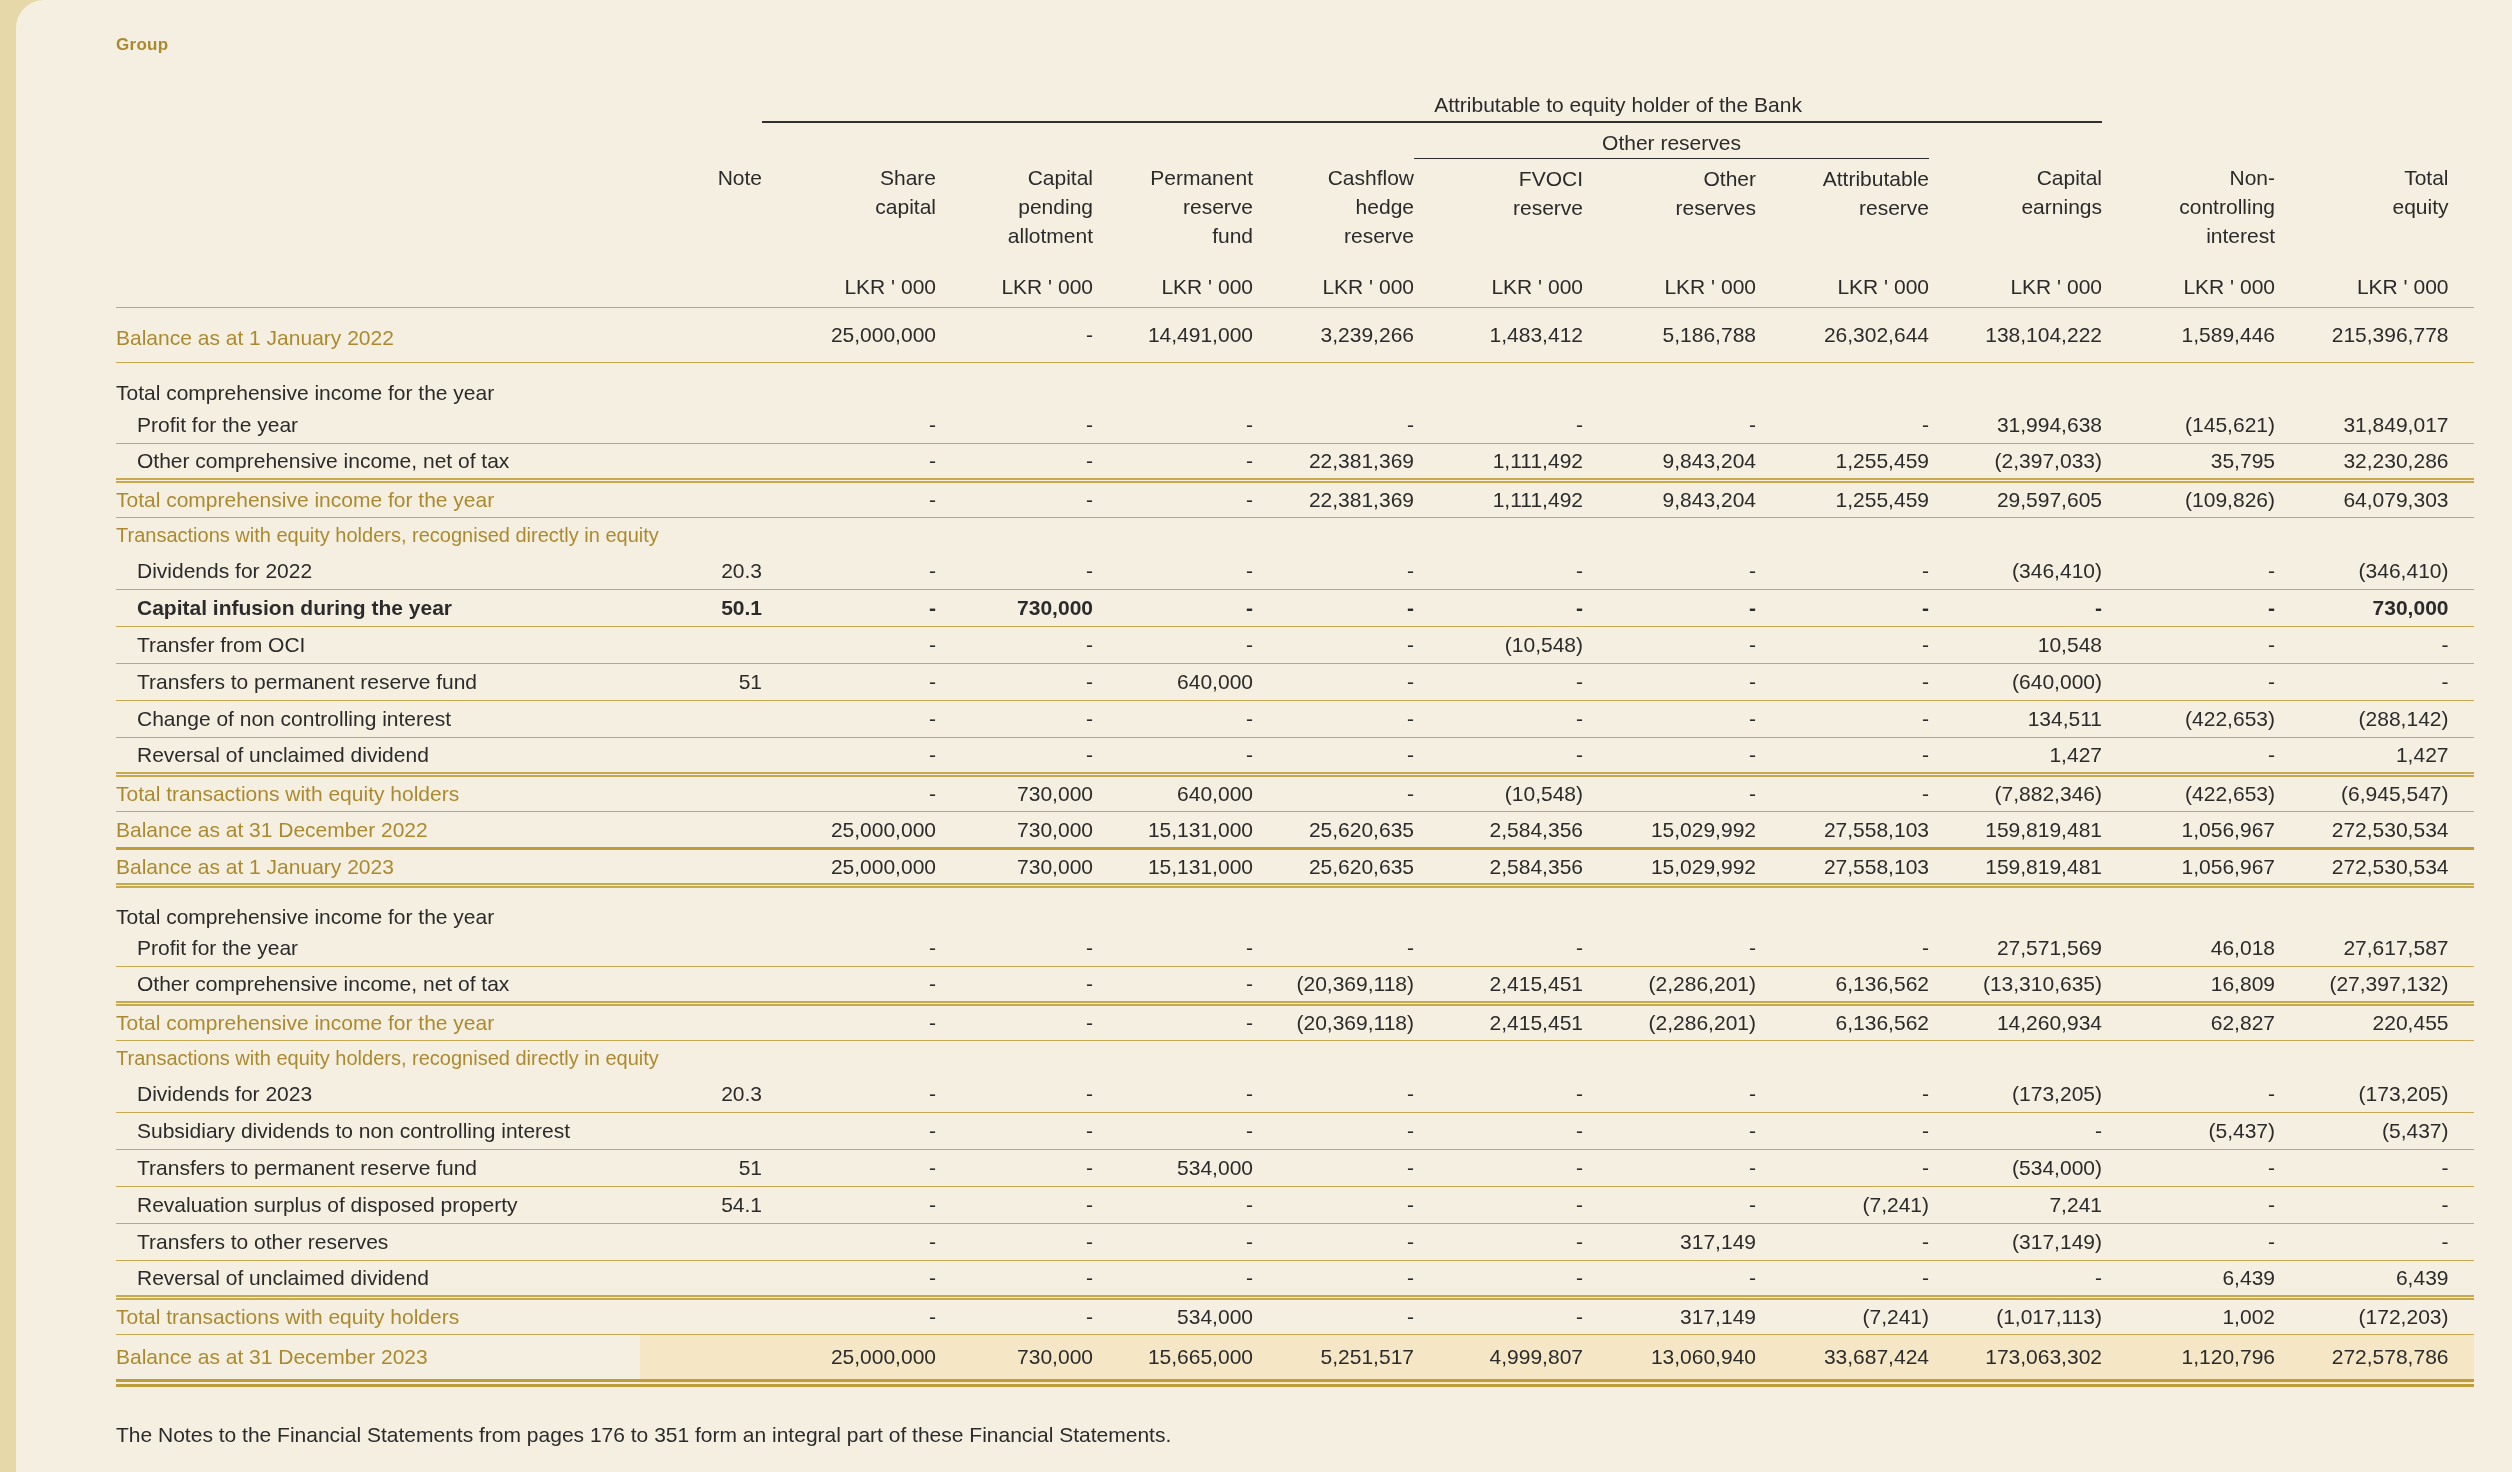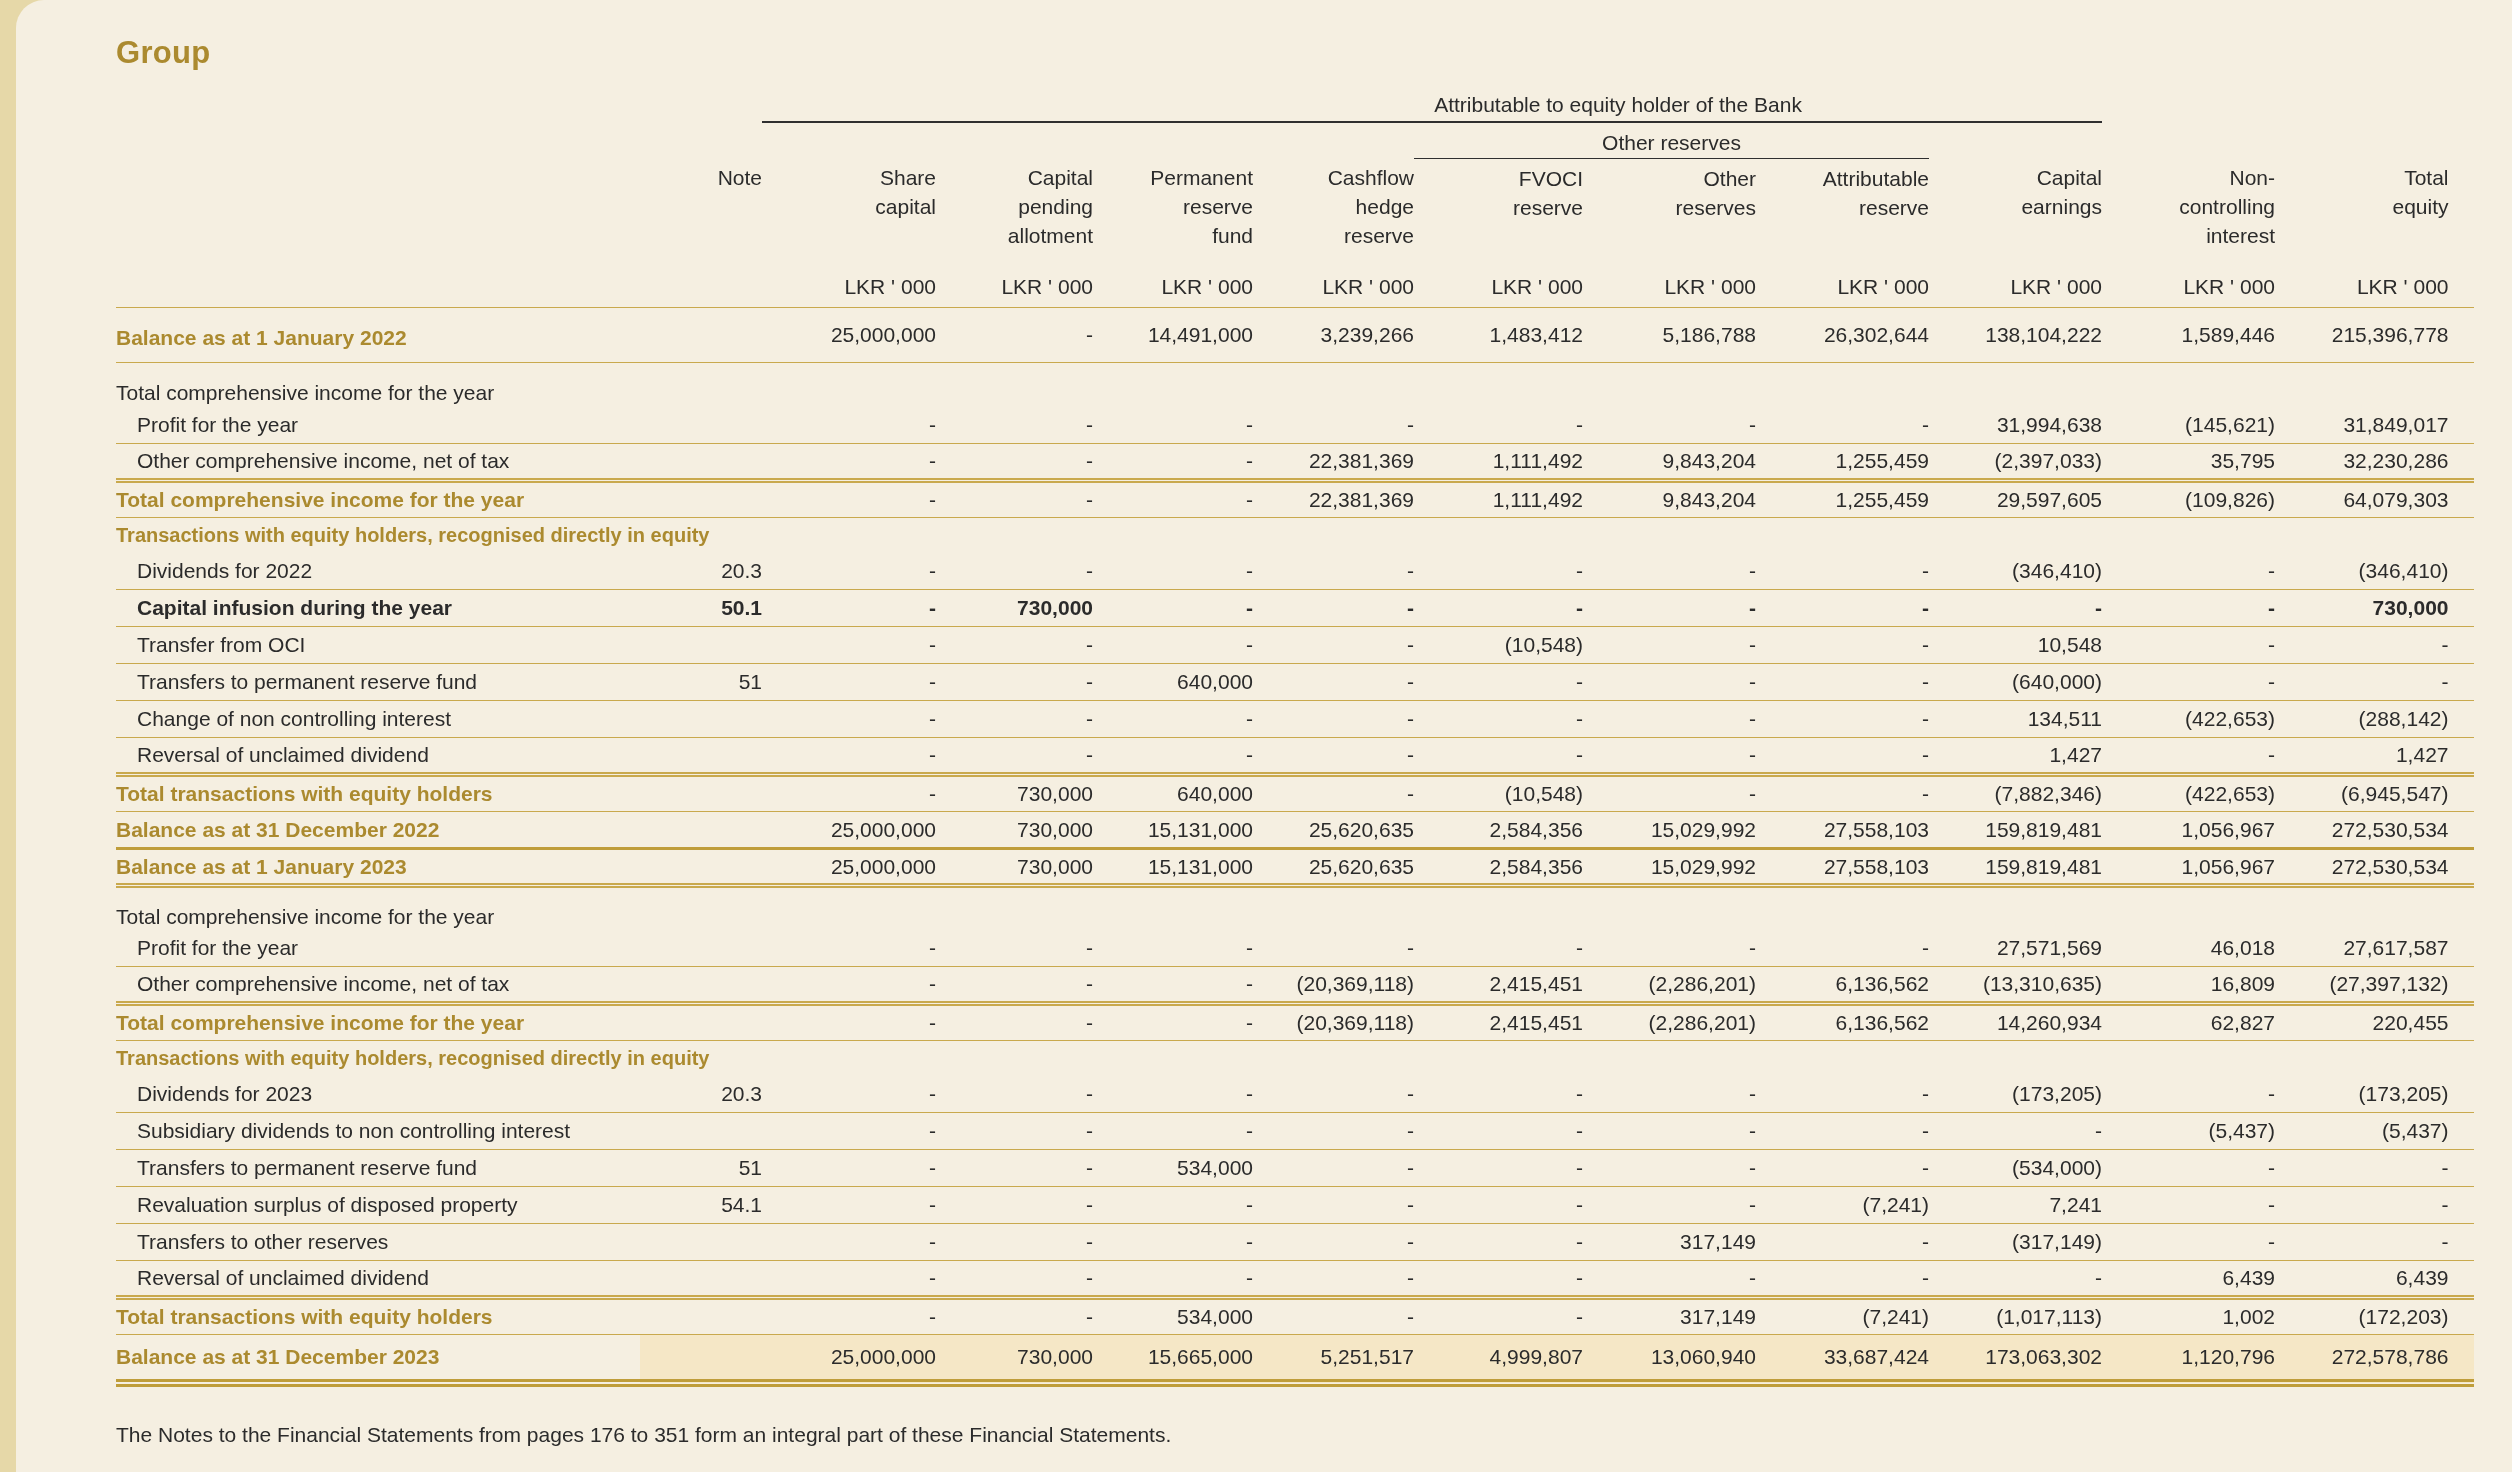--- a/index.html
+++ b/index.html
@@ -19,21 +19,21 @@
     font-family:"Liberation Sans", sans-serif;
     color:var(--ink);
   }
   .sheet{
     position:absolute;left:16px;top:0;right:0;bottom:0;
     background:var(--bg);
     border-top-left-radius:28px;
   }
   .title{
     position:absolute;left:100px;top:35px;margin:0;
-    font-size:31px;font-weight:bold;color:var(--gold);
+    font-size:17px;font-weight:bold;color:var(--gold);
     letter-spacing:0.3px;
   }
   table.soce{
     position:absolute;left:100px;top:85px;
     width:2357px;table-layout:fixed;border-collapse:collapse;
   }
   table.soce td{
     padding:0;font-size:21px;color:var(--ink);
     white-space:nowrap;overflow:visible;vertical-align:middle;
   }
@@ -49,21 +49,21 @@
   tr.h-cols td{height:89px;vertical-align:top;padding-top:4.9px;}
   tr.h-cols td div{line-height:29px;text-align:right;}
   tr.h-units td{height:46px;vertical-align:bottom;padding-bottom:8.5px;
     border-bottom:1.8px solid var(--rule);text-align:right;}
   
   td.label{text-align:left;}
   td.note{text-align:right;padding-right:2.4px;}
   td.num{text-align:right;}
   td.num.last{padding-right:25.6px;}
   tr.balance td.label, tr.total td.label, tr.section td.label{
-    color:var(--gold);font-weight:bold;
+    color:var(--gold);font-weight:normal;
   }
   tr.section td.label{font-size:20px;}
   tr.item td.label{padding-left:21px;}
   tr.gap td{padding-top:16px;}
   tr.rule-thin  td{border-bottom:1.2px solid var(--rule);}
   tr.rule-double td{border-bottom:5.5px double var(--rule);}
   tr.rule-thick td{border-bottom:3px solid var(--rule-dark);}
   tr.rule-final td{border-bottom:8px double var(--rule-dark);}
   tr.rule-none td{border-bottom:none;}
   tr.hl td.num, tr.hl td.note{background:var(--hl);}

